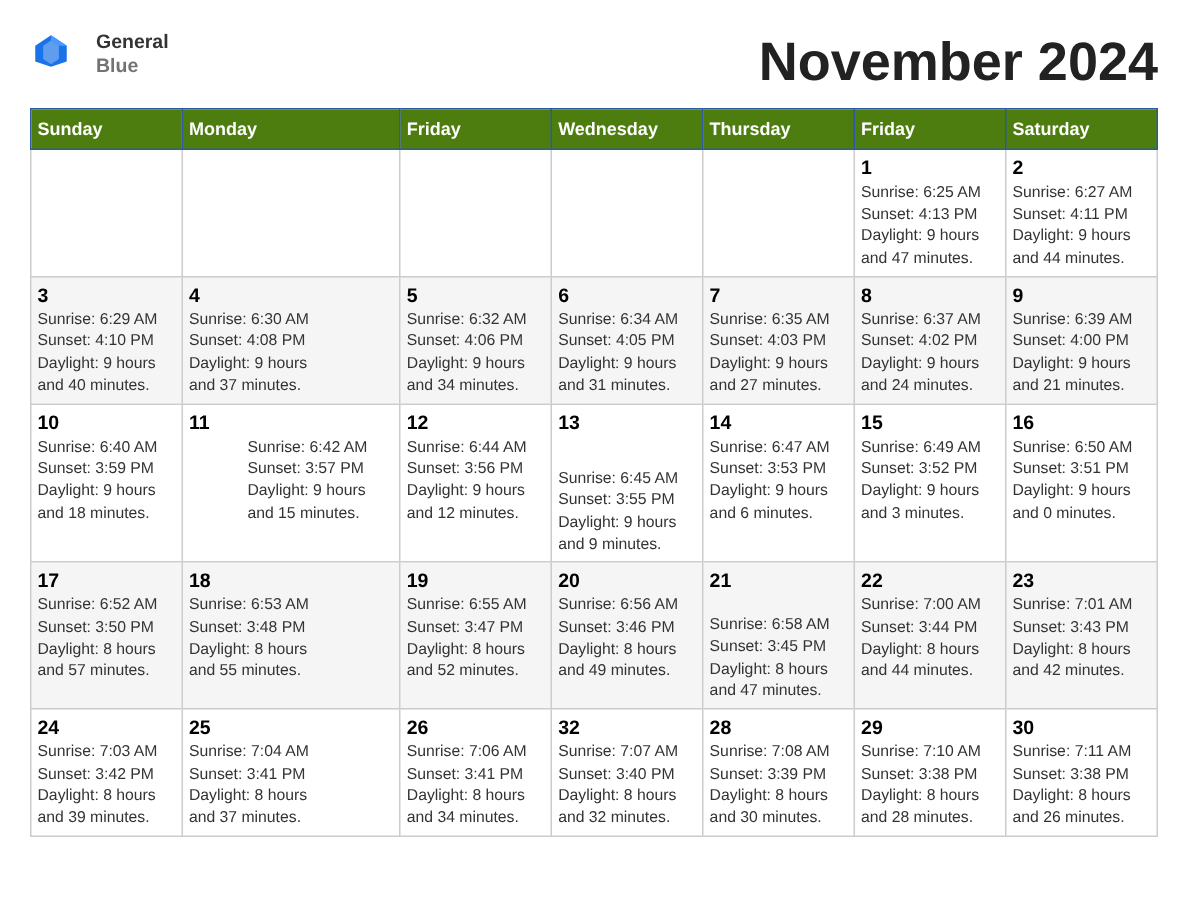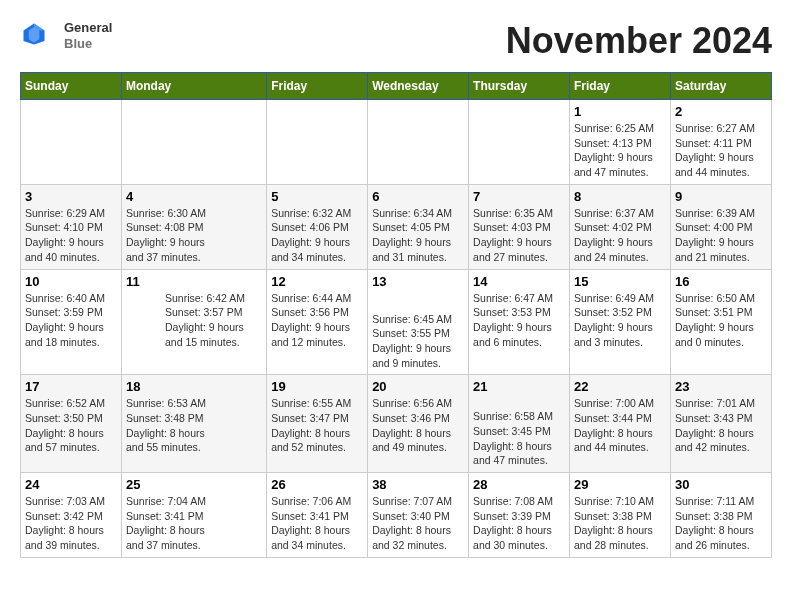--- a/index.html
+++ b/index.html
@@ -307,21 +307,21 @@
 and 37 minutes.</div>
         </td>
         <td>
           <span class="day-num">26</span>
           <div class="day-info" style="white-space: pre-line;">Sunrise: 7:06 AM
 Sunset: 3:41 PM
 Daylight: 8 hours
 and 34 minutes.</div>
         </td>
         <td>
-          <span class="day-num">38</span>
+          <span class="day-num">32</span>
           <div class="day-info" style="white-space: pre-line;">Sunrise: 7:07 AM
 Sunset: 3:40 PM
 Daylight: 8 hours
 and 32 minutes.</div>
         </td>
         <td>
           <span class="day-num">28</span>
           <div class="day-info" style="white-space: pre-line;">Sunrise: 7:08 AM
 Sunset: 3:39 PM
 Daylight: 8 hours

